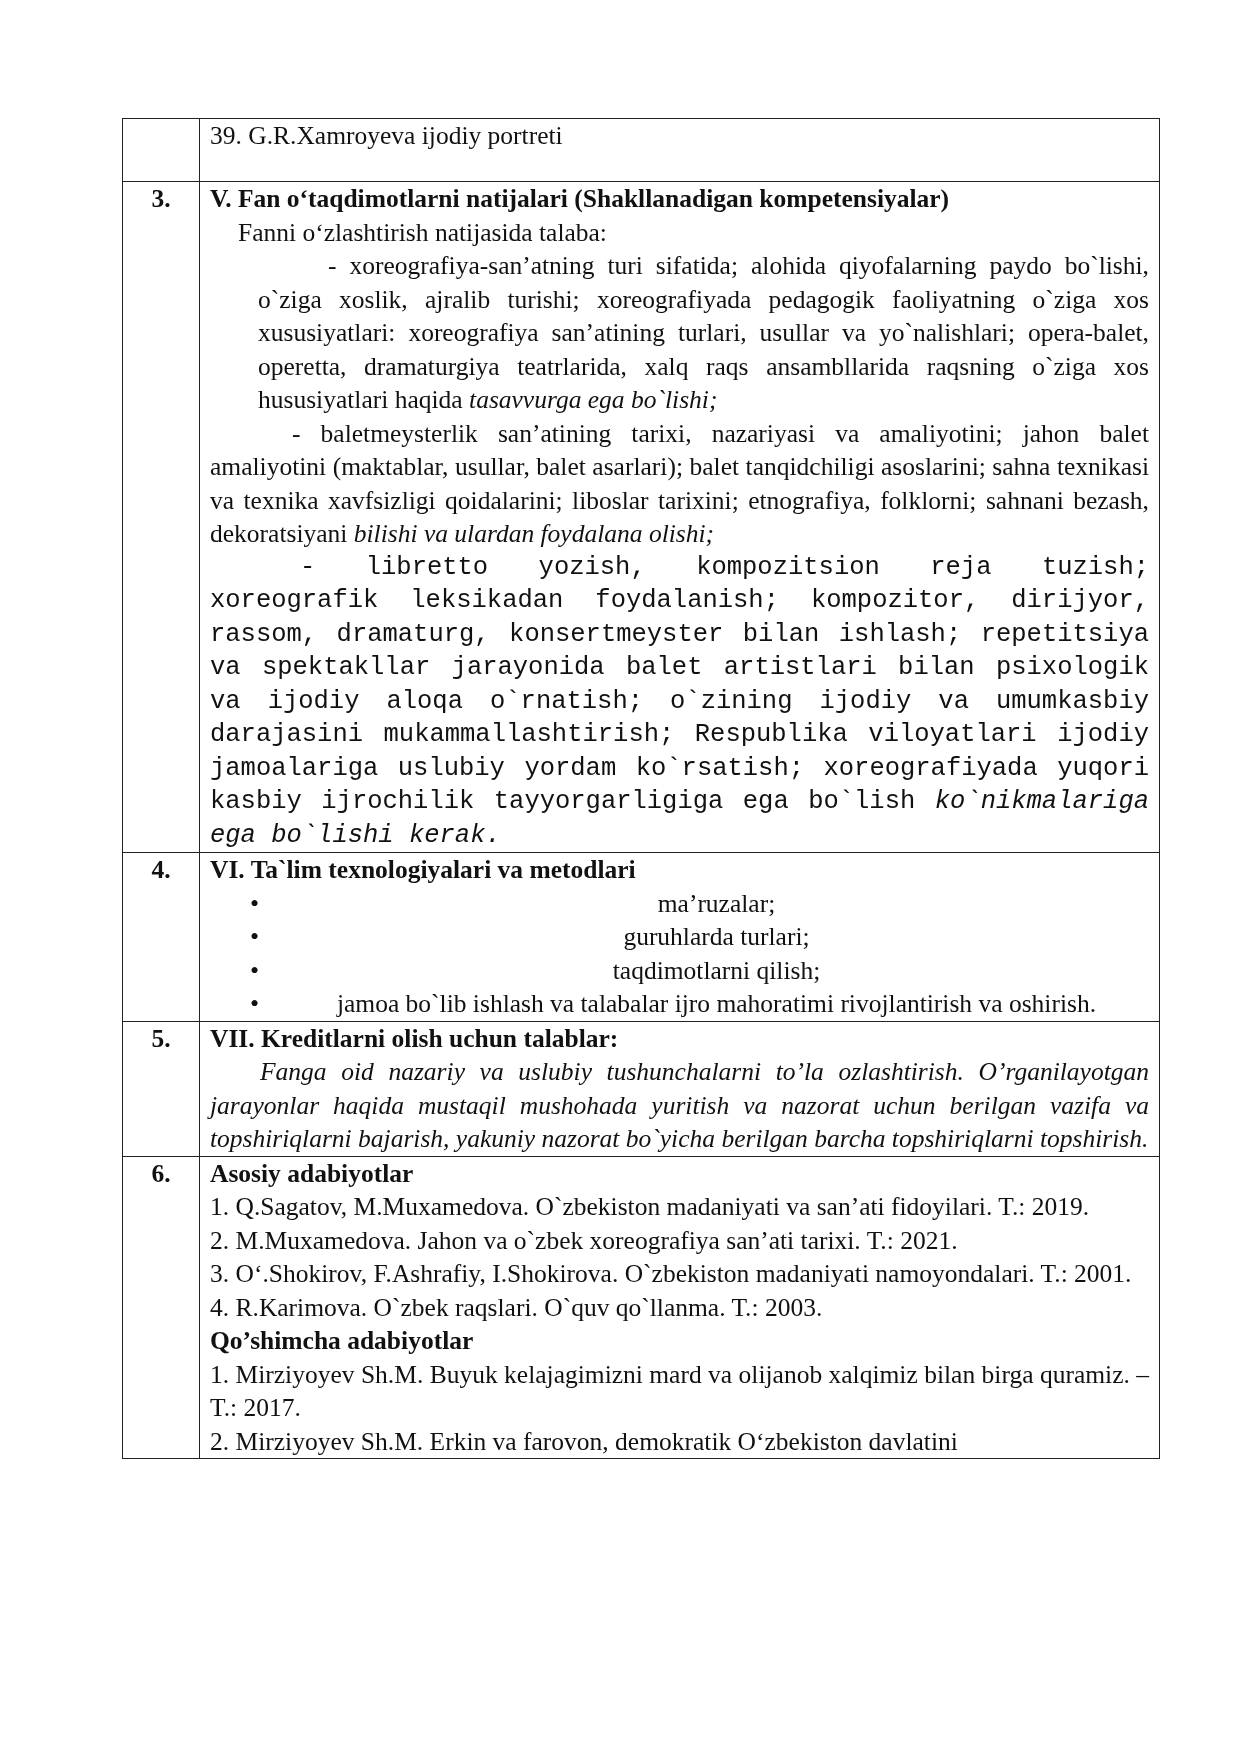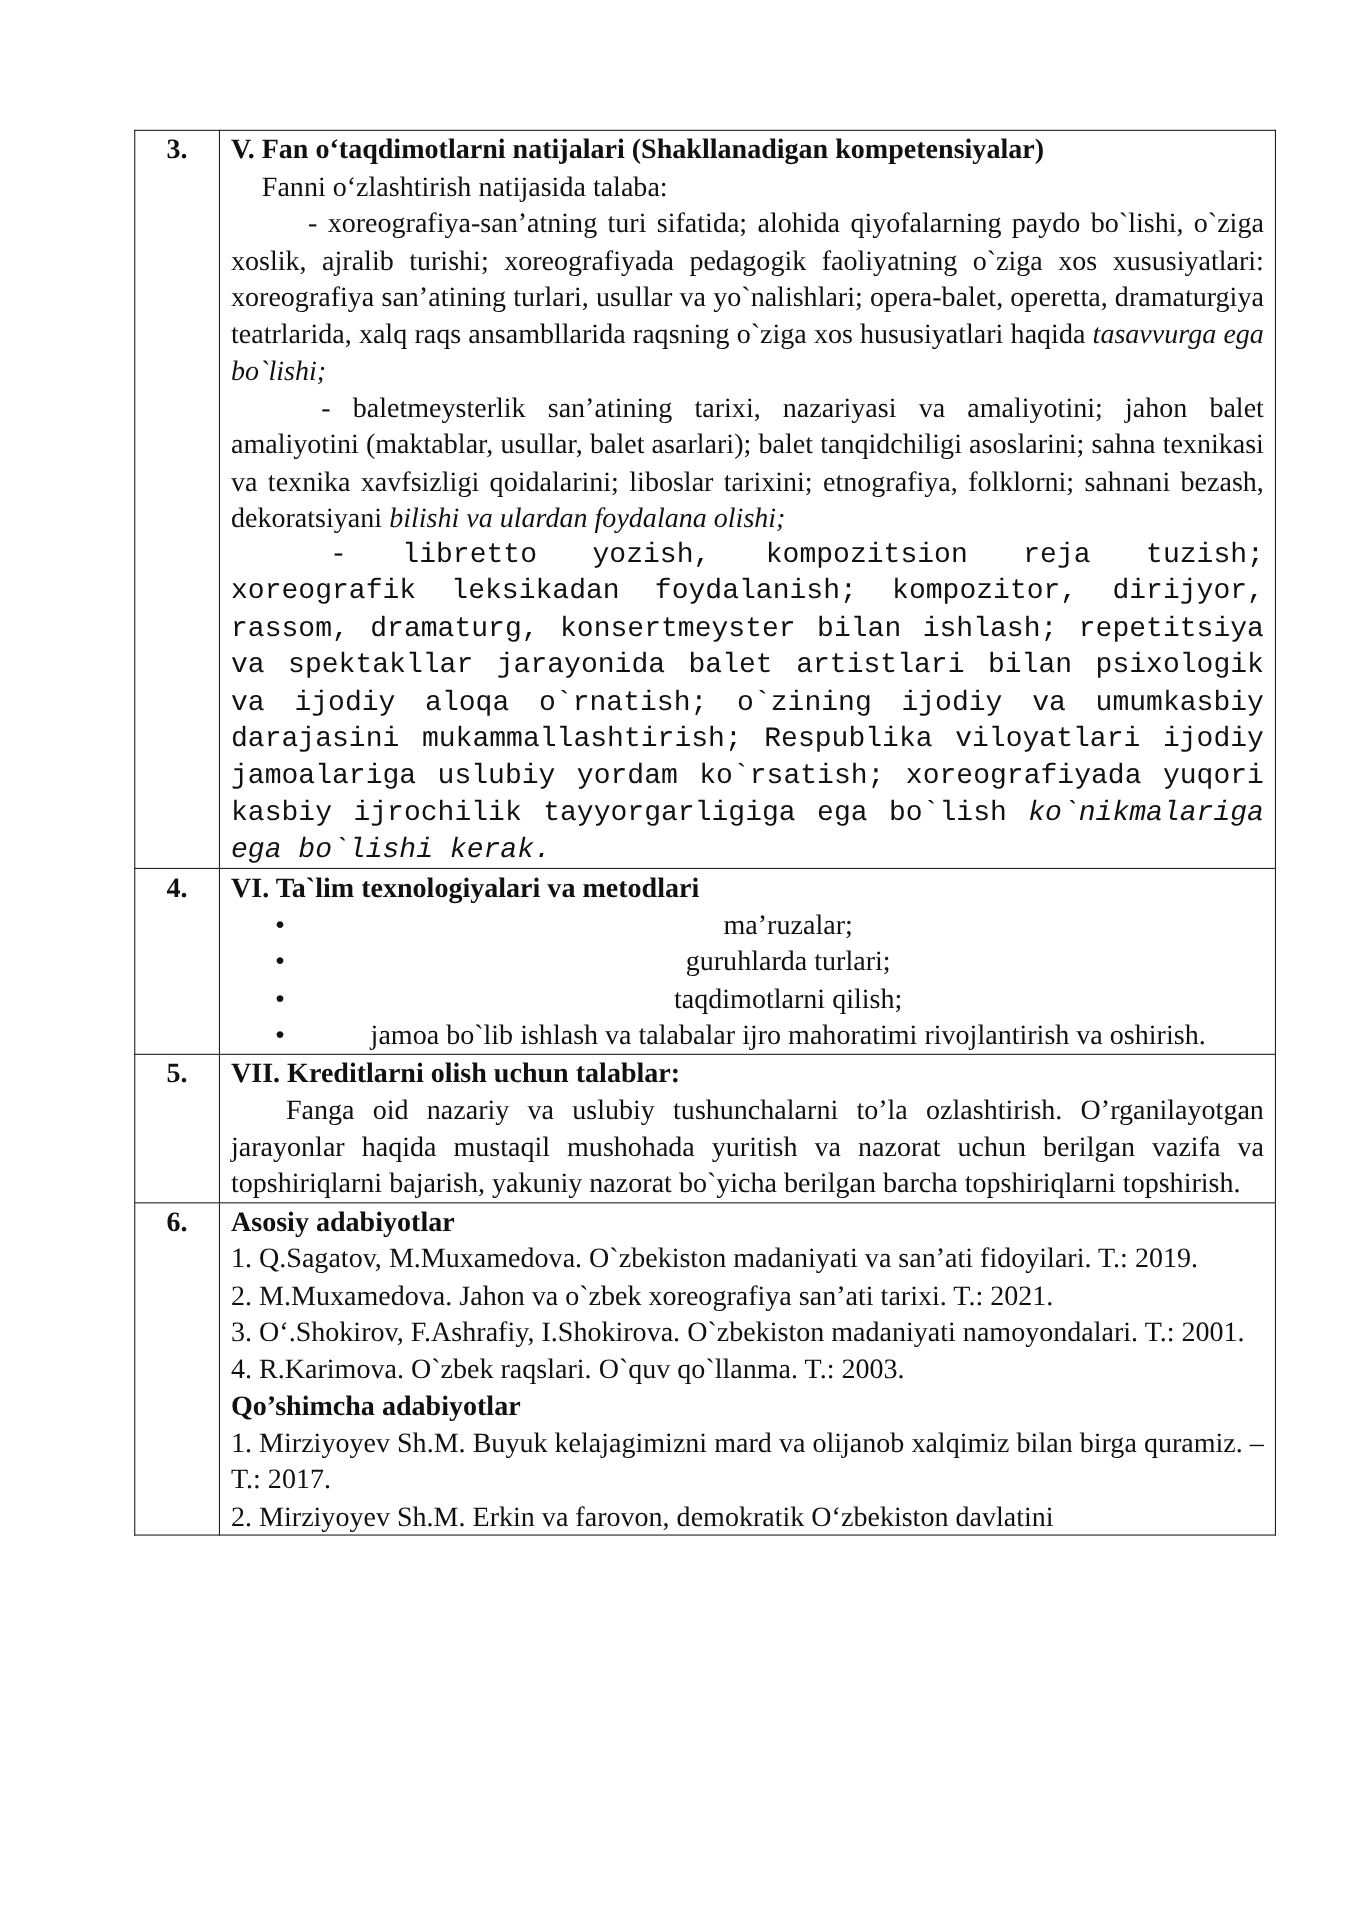--- a/index.html
+++ b/index.html
@@ -9,34 +9,40 @@
     border-collapse: collapse; table-layout: fixed;
     font-size: 25.5px; line-height: 33.5px;
   }
   .doc-table td { border: 1.5px solid #222; vertical-align: top; padding: 0 10px; }
   .doc-table td.num { width: 76px; text-align: center; font-weight: bold; padding: 0; }
   .row-first td { height: 62px; }
   .justify { text-align: justify; }
   .b { font-weight: bold; }
   .i { font-style: italic; }
   .indent1 { text-indent: 28px; }
-  .indent2 { text-indent: 70px; }
+  .indent2 { text-indent: 70px; margin-left: 48px; }
   .indent3 { text-indent: 82px; }
   .indent4 { text-indent: 90px; font-family: Liberation Mono, monospace; }
-  .indent5 { text-indent: 50px; }
+  .indent5 { text-indent: 50px; font-style: italic; }
   ul.bullets { margin: 0; padding: 0 0 0 74px; list-style: none; }
   ul.bullets li { position: relative; text-align: center; }
   ul.bullets li::before { content: "\2022"; position: absolute; left: -34px; top: 0; font-size: 26px; }
   p { margin: 0; }
 </style>
 </head>
 <body>
 
 <table class="doc-table">
   <tbody>
+      <tr class="row-first">
+    <td class="num"></td>
+    <td>
+      <p>39. G.R.Xamroyeva ijodiy portreti</p>
+    </td>
+  </tr>
 
   <tr>
     <td class="num">3.</td>
     <td class="justify">
       <p class="b">V. Fan o‘taqdimotlarni natijalari  (Shakllanadigan  kompetensiyalar)</p>
       <p class="indent1">Fanni o‘zlashtirish natijasida talaba:</p>
       <p class="indent2"><span>- xoreografiya-san’atning turi sifatida; alohida qiyofalarning paydo bo`lishi, o`ziga xoslik, ajralib turishi; xoreografiyada pedagogik faoliyatning o`ziga xos xususiyatlari: xoreografiya san’atining turlari, usullar va yo`nalishlari; opera-balet, operetta, dramaturgiya teatrlarida, xalq raqs ansambllarida raqsning o`ziga xos hususiyatlari haqida </span><span class="i">tasavvurga ega bo`lishi;</span></p>
       <p class="indent3"><span>- baletmeysterlik san’atining tarixi, nazariyasi va amaliyotini; jahon balet amaliyotini (maktablar, usullar, balet asarlari); balet tanqidchiligi asoslarini; sahna texnikasi va texnika xavfsizligi qoidalarini; liboslar tarixini; etnografiya, folklorni; sahnani bezash, dekoratsiyani </span><span class="i">bilishi va ulardan foydalana olishi;</span></p>
       <p class="indent4"><span>- libretto yozish, kompozitsion reja tuzish; xoreografik leksikadan foydalanish; kompozitor, dirijyor, rassom, dramaturg, konsertmeyster bilan ishlash; repetitsiya va spektakllar jarayonida balet artistlari bilan psixologik va ijodiy aloqa o`rnatish; o`zining ijodiy va umumkasbiy darajasini mukammallashtirish; Respublika viloyatlari ijodiy jamoalariga uslubiy yordam ko`rsatish; xoreografiyada yuqori kasbiy ijrochilik tayyorgarligiga ega bo`lish </span><span class="i">ko`nikmalariga ega bo`lishi kerak.</span></p>
     </td>

